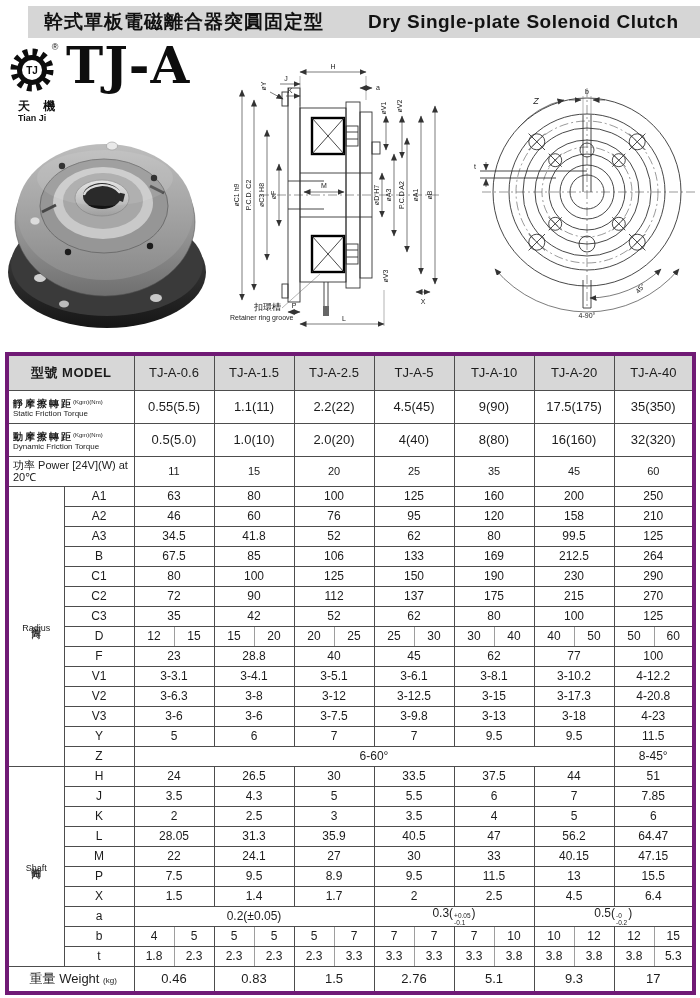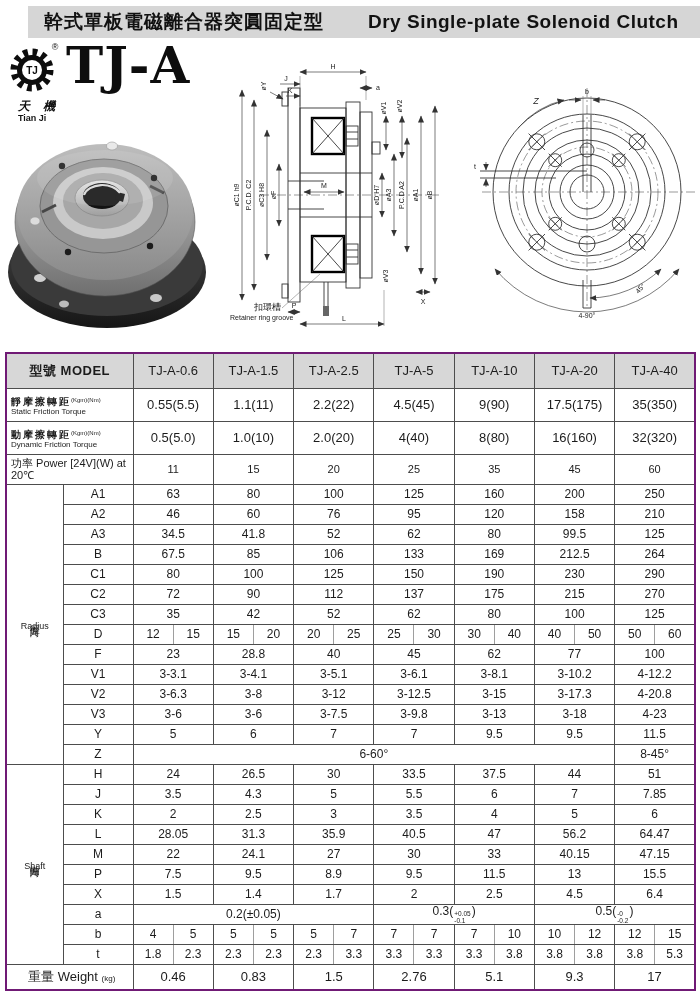--- a/index.html
+++ b/index.html
@@ -11,37 +11,37 @@
   .title-bar{left:28px;top:6px;width:672px;height:32px;background:#d6d6d6;
     display:flex;align-items:center;gap:44px;padding-left:16px;box-sizing:border-box;}
   .title-zh{font-size:19px;font-weight:bold;letter-spacing:1px;}
   .title-en{font-size:19px;font-weight:bold;letter-spacing:.5px;}
 
   
   .logo{left:6px;top:36px;width:200px;height:92px;}
   .logo svg{position:absolute;left:0;top:2px;}
   .tja{position:absolute;left:60px;top:0px;font-family:"DejaVu Serif",serif;
        font-weight:bold;font-size:50px;letter-spacing:1px;color:#0d0d0d;}
-  .co-zh{position:absolute;left:12px;top:62px;font-size:12px;font-weight:bold;letter-spacing:5px;font-style:italic;}
+  .co-zh{position:absolute;left:12px;top:62px;font-size:12px;font-weight:bold;letter-spacing:5px;}
   .co-en{position:absolute;left:12px;top:77px;font-size:9px;font-weight:bold;}
 
   
   svg text{font-family:"Liberation Sans",sans-serif;}
   .ln{stroke:#333;stroke-width:0.9;fill:none;}
   .thk{stroke:#000;stroke-width:2.4;fill:#fff;}
   .cl{stroke:#555;stroke-width:0.6;fill:none;stroke-dasharray:9 3 2 3;}
   .dim{stroke:#444;stroke-width:0.7;fill:none;marker-start:url(#ar);marker-end:url(#ar);}
   .dim1{stroke:#444;stroke-width:0.7;fill:none;marker-end:url(#ar);}
   .ext{stroke:#666;stroke-width:0.5;fill:none;}
   text.d{font-size:7px;fill:#1a1a1a;}
   text.dz{font-size:9px;fill:#1a1a1a;}
 
   
   #spec{position:absolute;left:5px;top:352px;width:691px;border-collapse:collapse;
-        table-layout:fixed;text-align:center;color:#1c1c1c;border:2px solid #701a75;}
+        table-layout:fixed;text-align:center;color:#1c1c1c;border:4px solid #701a75;}
   #spec td{border:1px solid #4d4d4d;padding:0;line-height:1.05;overflow:hidden;}
   .hdr td{height:34px;background:#d7d7d7;font-size:13px;}
   .mh{font-weight:bold;letter-spacing:.5px;}
   .trow td{height:32px;font-size:13px;}
   .prow td{height:29px;font-size:11px;}
   .drow td{height:19px;font-size:12px;}
   .wrow td{height:24px;font-size:13px;}
   .lblc{text-align:left;padding-left:4px !important;}
   .lblc .zh{font-size:10px;font-weight:bold;letter-spacing:2px;}
   .lblc .un{font-size:6px;vertical-align:3px;letter-spacing:0;}

